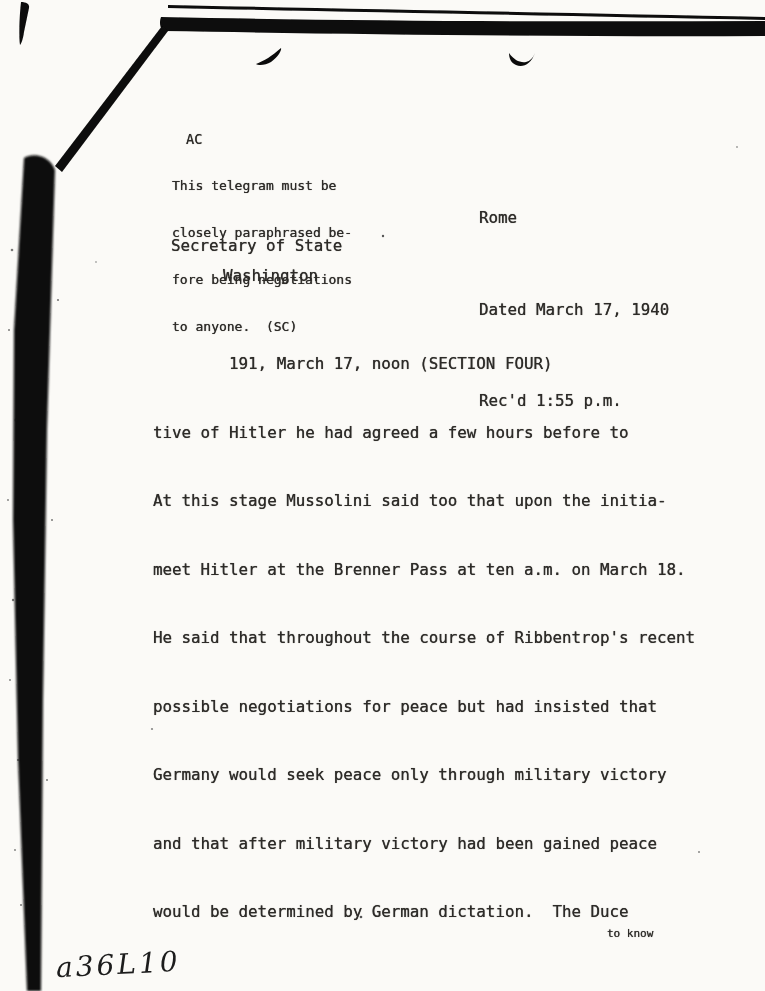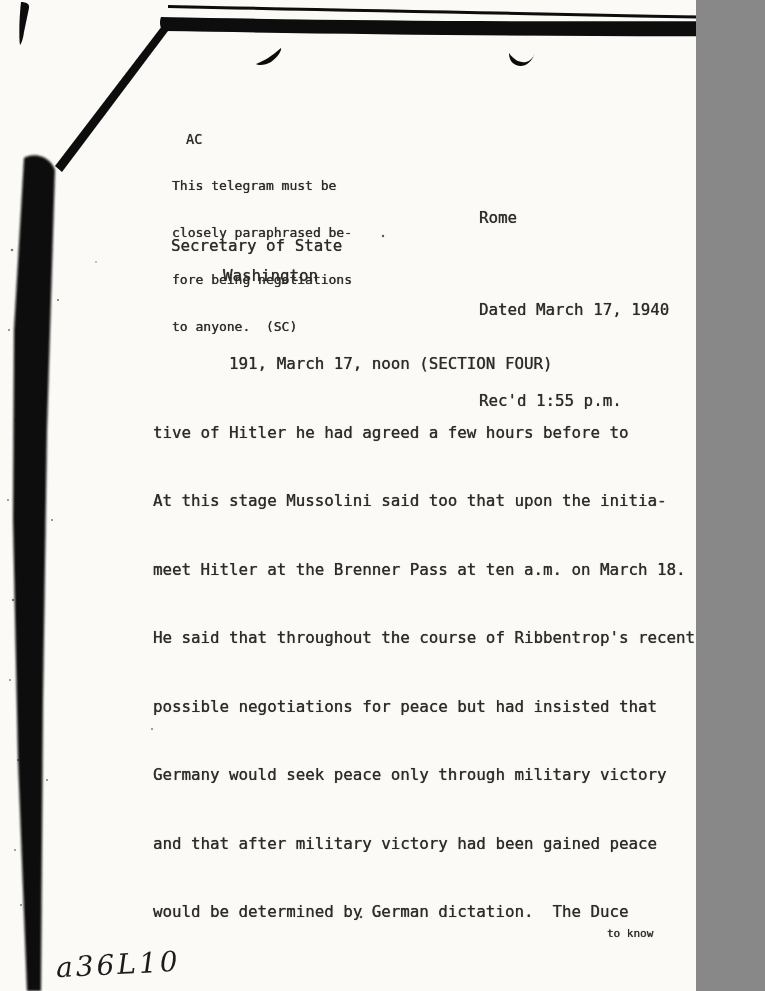--- a/index.html
+++ b/index.html
@@ -1,19 +1,19 @@
 <!DOCTYPE html>
 <html style="--paper: #fbfaf7; --ink: #2d2b28; --artifact: #0b0b0b; --handwriting: #1c1c1c;"><head>
 <meta charset="utf-8">
 <style>
   html,body{margin:0;padding:0;}
   body{background:#888; font-family:"DejaVu Sans Mono", monospace;}
   .page{
     position:relative;
-    width:696px;height:991px;
+    width:765px;height:991px;
     background:var(--paper,#fbfaf7);
     overflow:hidden;
   }
   .typed{
     position:absolute;
     color:var(--ink,#2d2b28);
     white-space:pre;
     text-shadow:0 0 .7px rgba(45,43,40,.85), .4px .4px 0 rgba(45,43,40,.22);
   }
   .ac{left:186px;top:131px;font-size:13.5px;line-height:16px;}

